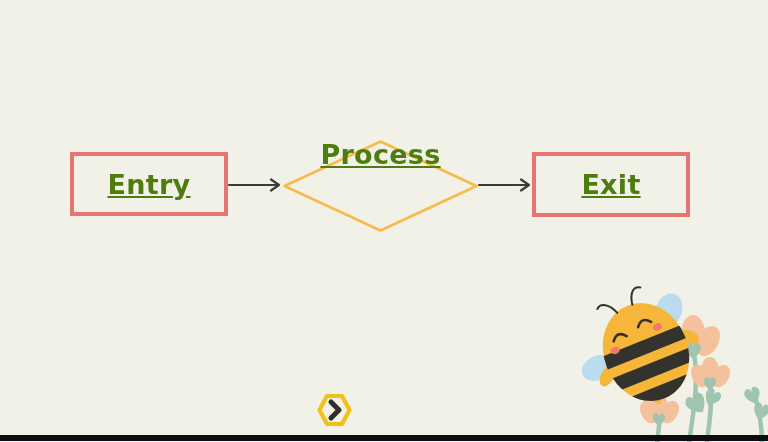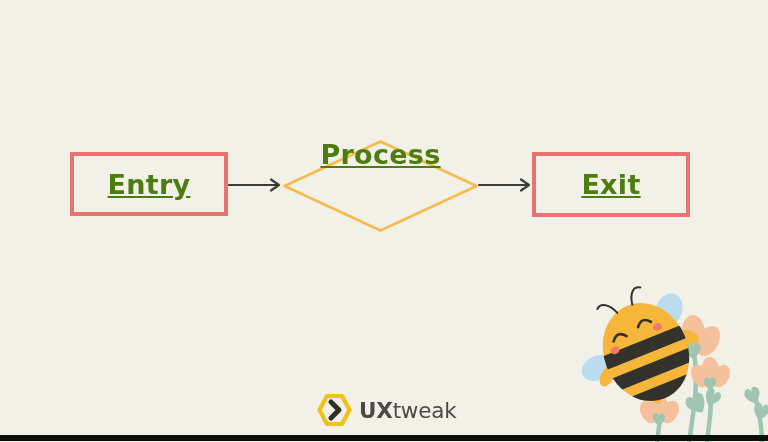--- a/index.html
+++ b/index.html
@@ -67,23 +67,20 @@
   <div id="exit-box" class="node-rect">
     <span class="node-label">Exit</span>
   </div>
 </div>
 
 <div id="logo">
   <svg width="35" height="36" viewBox="0 0 35 36">
     <polygon points="2.5,18 10,4 25,4 32.5,18 25,32 10,32" fill="none" stroke-width="4.2" stroke-linejoin="round" stroke="#F1C117"></polygon>
     <path d="M14 10 L22 18 L14 26" fill="none" stroke-width="5" stroke-linecap="round" stroke-linejoin="round" stroke="#2F2E28"></path>
   </svg>
-  <div class="logo-text">
-    <span class="bold">UX</span><span>tweak</span>
-  </div>
 </div>
 
 <svg id="bee-scene" width="193" height="159" viewBox="575 283 193 159">
   <defs>
     <path id="heart" d="M0 8 C -8 2 -10 -5 -5 -8 C -2 -10 0 -6.5 0 -3.5 C 0 -6.5 2 -10 5 -8 C 10 -5 8 2 0 8 Z"></path>
     <clipPath id="beeclip">
         <ellipse cx="0" cy="0" rx="42" ry="50"></ellipse>
       </clipPath>
   </defs>
 

